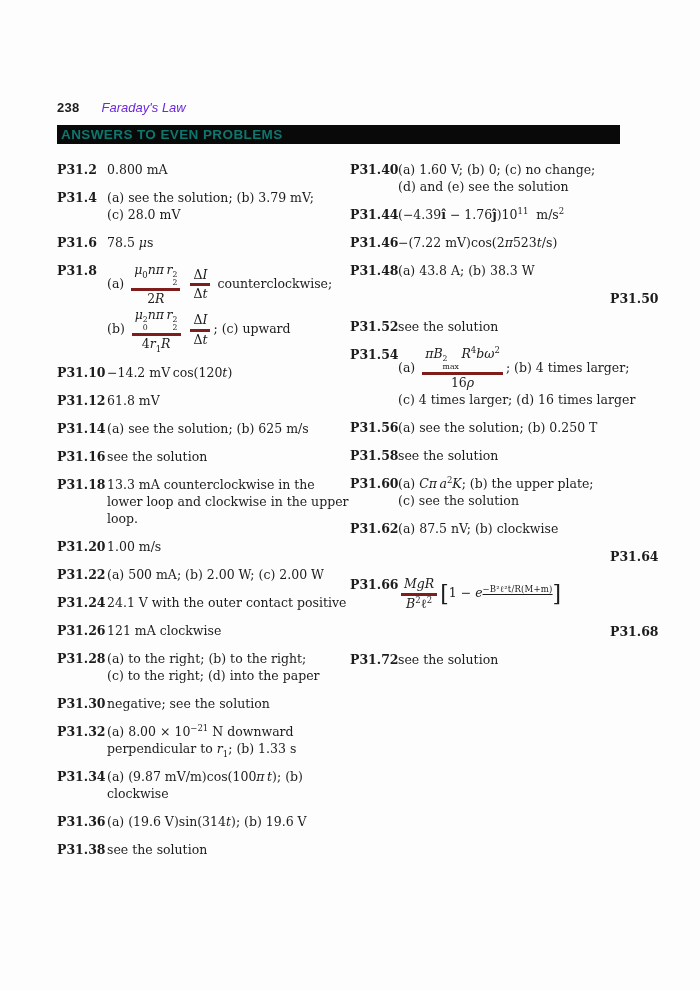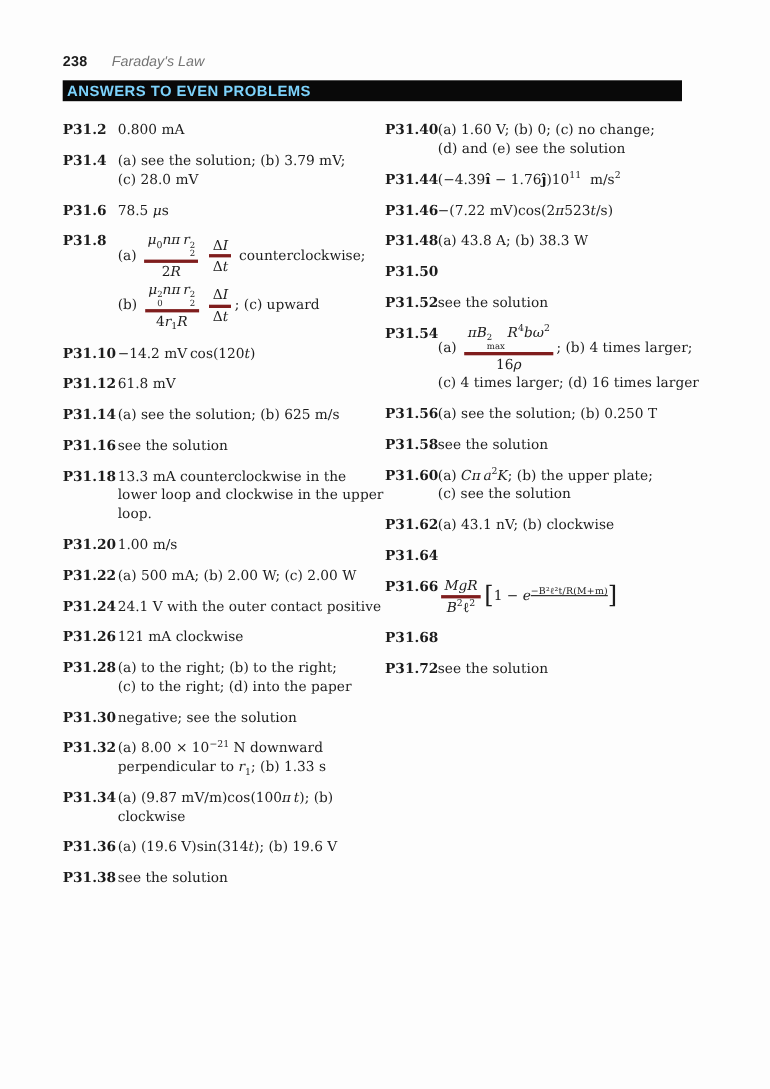--- a/index.html
+++ b/index.html
@@ -8,56 +8,57 @@
     font-family: "DejaVu Serif", serif;
   }
   .page {
     position: relative;
     width: 700px;
     height: 990px;
     background: #fdfdfd;
     color: #1c1c1c;
     overflow: hidden;
     box-sizing: border-box;
-    padding: 48px 42px 0 57px;
+    padding: 100px 42px 0 57px;
   }
   
   .page-header {
     display: flex;
     align-items: baseline;
     font-family: "Liberation Sans", sans-serif;
     font-size: 13px;
     margin-bottom: 10px;
   }
   .page-num { font-weight: bold; letter-spacing: 0.3px; }
-  .chapter  { font-style: italic; margin-left: 22px; color: #737373; }
+  .chapter  { font-style: italic; margin-left: 22px; color: #6d28d9; }
   
   .banner {
     background: #090909;
-    color: #7dd3fc;
+    color: #0f766e;
     font-family: "Liberation Sans", sans-serif;
     font-weight: bold;
     font-size: 13.5px;
     letter-spacing: 0.4px;
     width: 563px;
     height: 19px;
     line-height: 19px;
     padding-left: 4px;
     box-sizing: border-box;
     margin-bottom: 17px;
   }
   
   .columns { display: flex; }
   .col-left  { width: 293px; flex-shrink: 0; }
   .col-right { flex: 1; }
   .entry {
     display: flex;
     margin-bottom: 11px;
     font-size: 12.5px;
     line-height: 17px;
+    justify-content: flex-end;
   }
   .plabel {
     font-weight: bold;
     flex-shrink: 0;
     width: 50px;
   }
   .col-right .plabel { width: 48px; }
   .answer { flex: 1; }
   .answer i { font-style: italic; }
   .answer sup, .answer sub {
@@ -266,21 +267,21 @@
     <span class="answer">see the solution</span>
   </div>
 
   <div class="entry">
     <span class="plabel">P31.60</span>
     <span class="answer">(a) <i>Cπ</i> <i>a</i><sup>2</sup><i>K</i>; (b) the upper plate;<br>(c) see the solution</span>
   </div>
 
   <div class="entry">
     <span class="plabel">P31.62</span>
-    <span class="answer">(a) 43.1 nV; (b) clockwise</span>
+    <span class="answer">(a) 87.5 nV; (b) clockwise</span>
   </div>
 
   <div class="entry">
     <span class="plabel">P31.64</span>
   </div>
 
   <div class="entry">
     <span class="plabel">P31.66</span>
     <span class="answer"><span class="frac"><span class="num"><i>MgR</i></span><span class="den"><i>B</i><sup>2</sup>ℓ<sup>2</sup></span></span><span class="bigbr">[</span>1 − <i>e</i><sup class="exp">−B²ℓ²t/R(M+m)</sup><span class="bigbr">]</span></span>
   </div>

